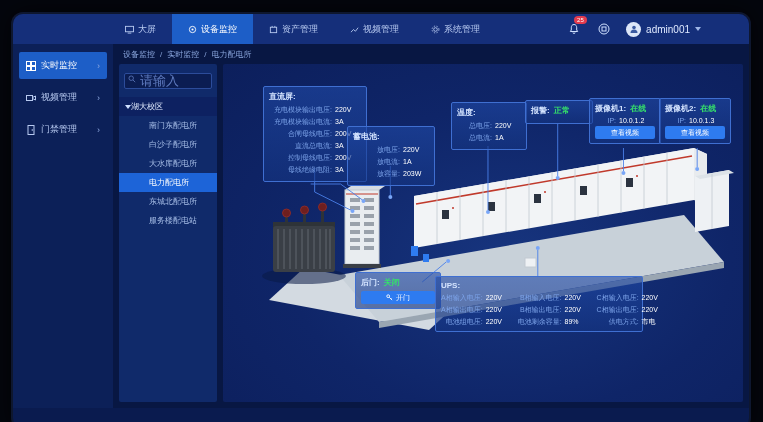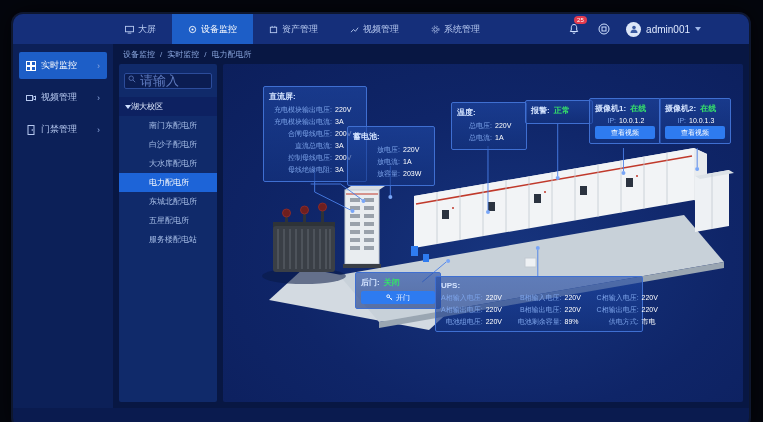--- a/index.html
+++ b/index.html
@@ -192,21 +192,20 @@
           </div>
           <div class="tree-root">
             <span class="tree-caret"></span>
             <span>湖大校区</span>
           </div>
           <div class="tree-item">南门东配电所</div>
           <div class="tree-item">白沙子配电所</div>
           <div class="tree-item">大水库配电所</div>
           <div class="tree-item selected">电力配电所</div>
           <div class="tree-item">东城北配电所</div>
-          <div class="tree-item">五星配电所</div>
           <div class="tree-item">服务楼配电站</div>
         </div>
 
         <div class="main-canvas">
 
           <svg class="scene-svg" viewBox="0 0 505 250">
 
             <polygon points="40,160 200,190 235,158 75,128" fill="#d3dae1"></polygon>
             <polygon points="150,182 495,122 455,75 110,135" fill="#c8d1d9"></polygon>
             <polygon points="150,182 495,122 495,128 150,188" fill="#9aa6b2"></polygon>

